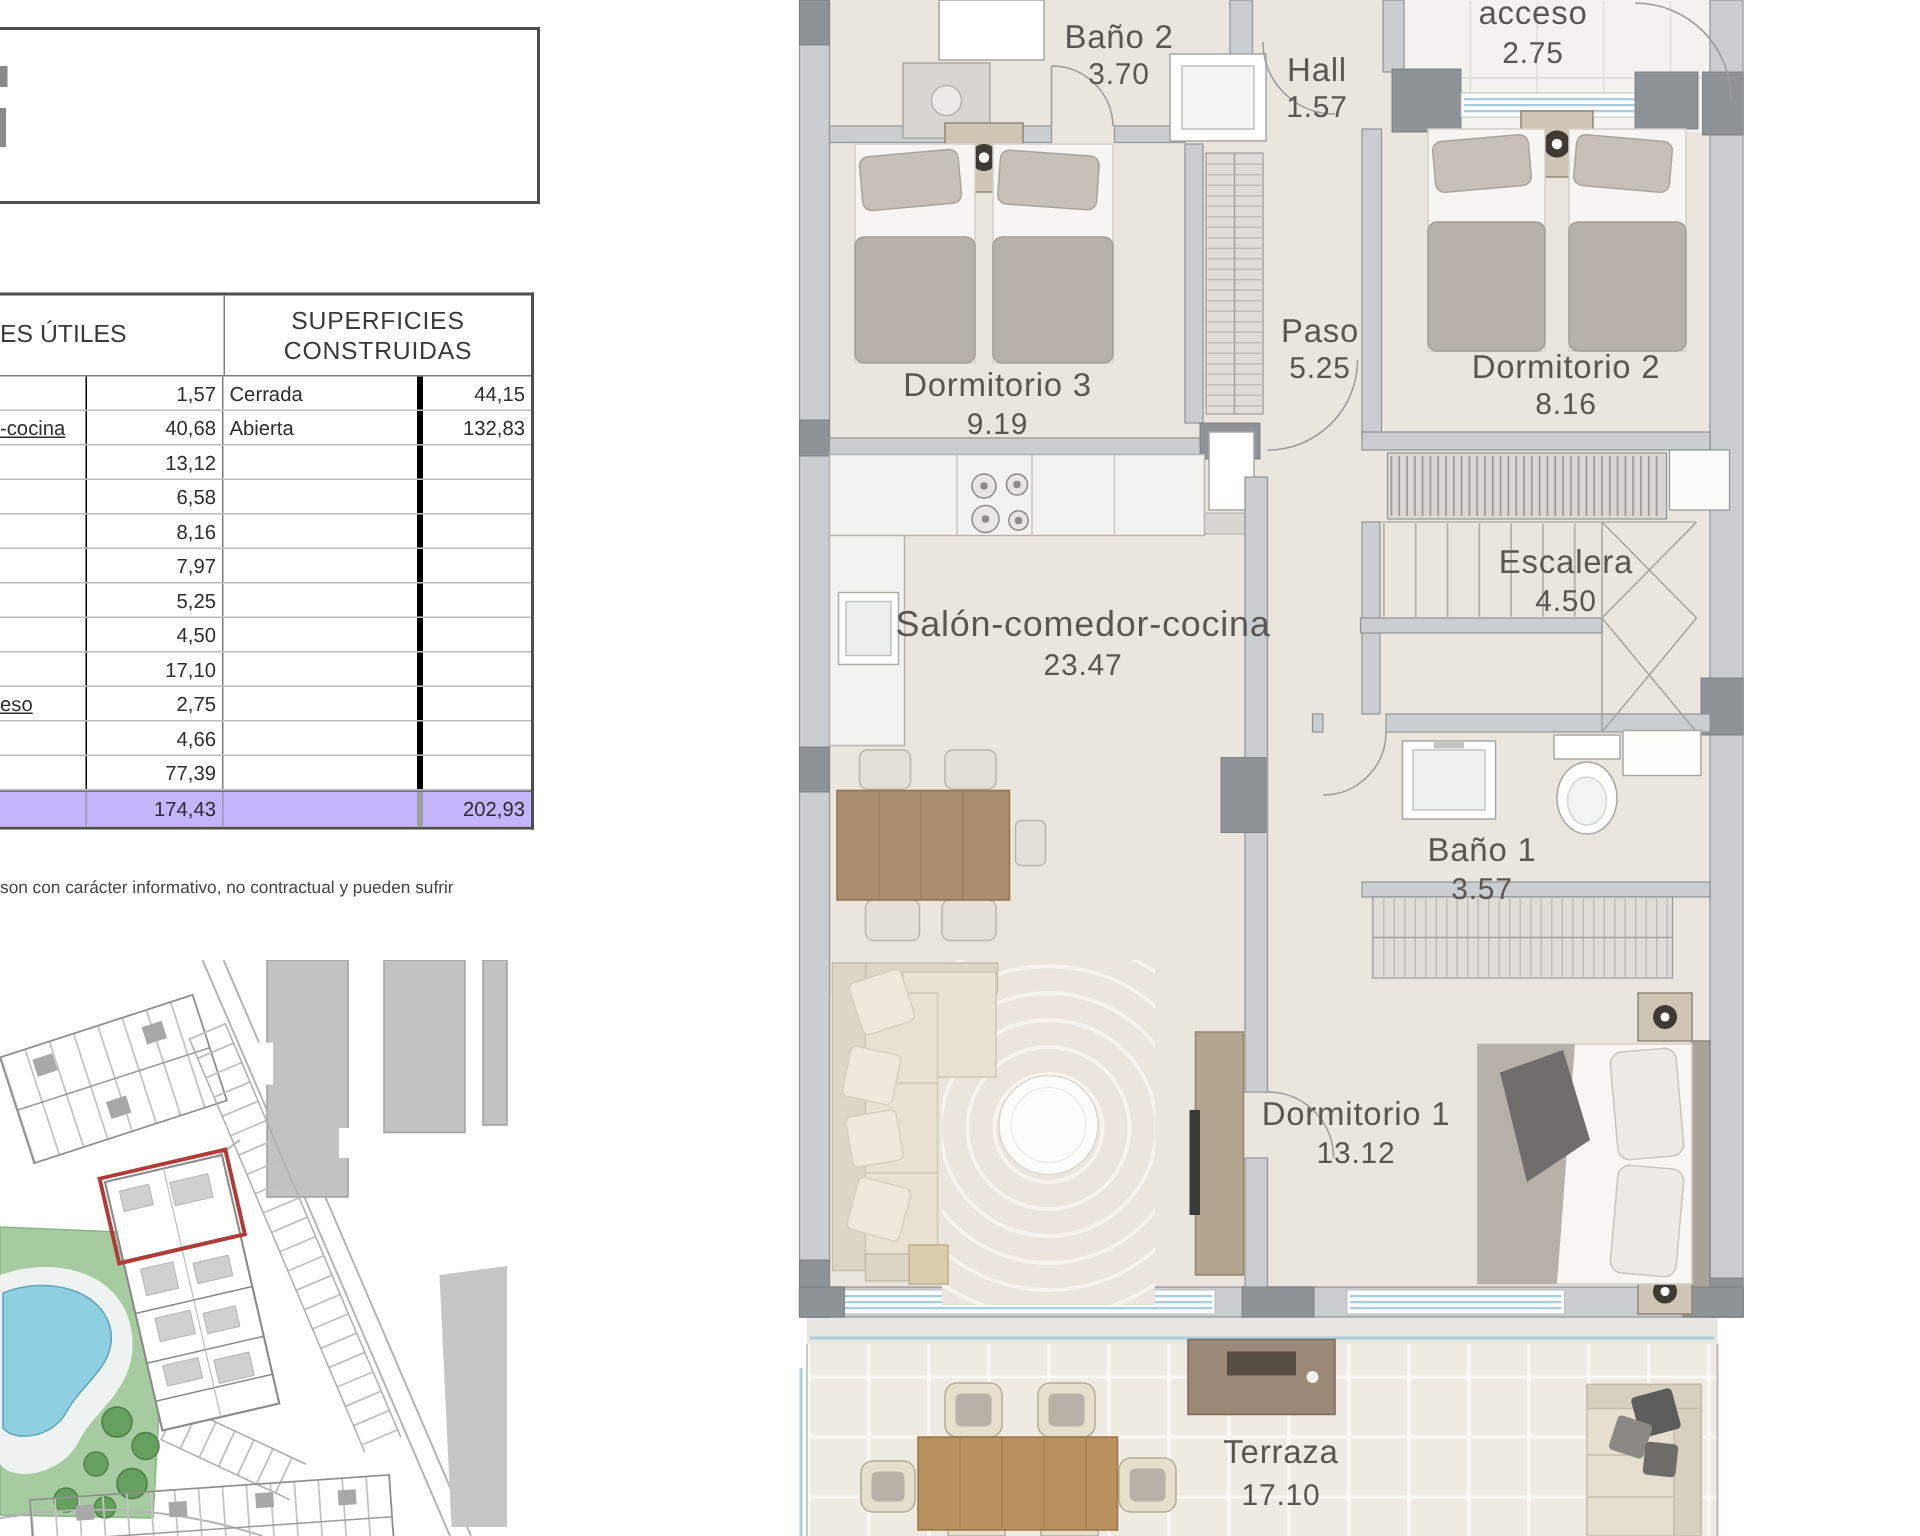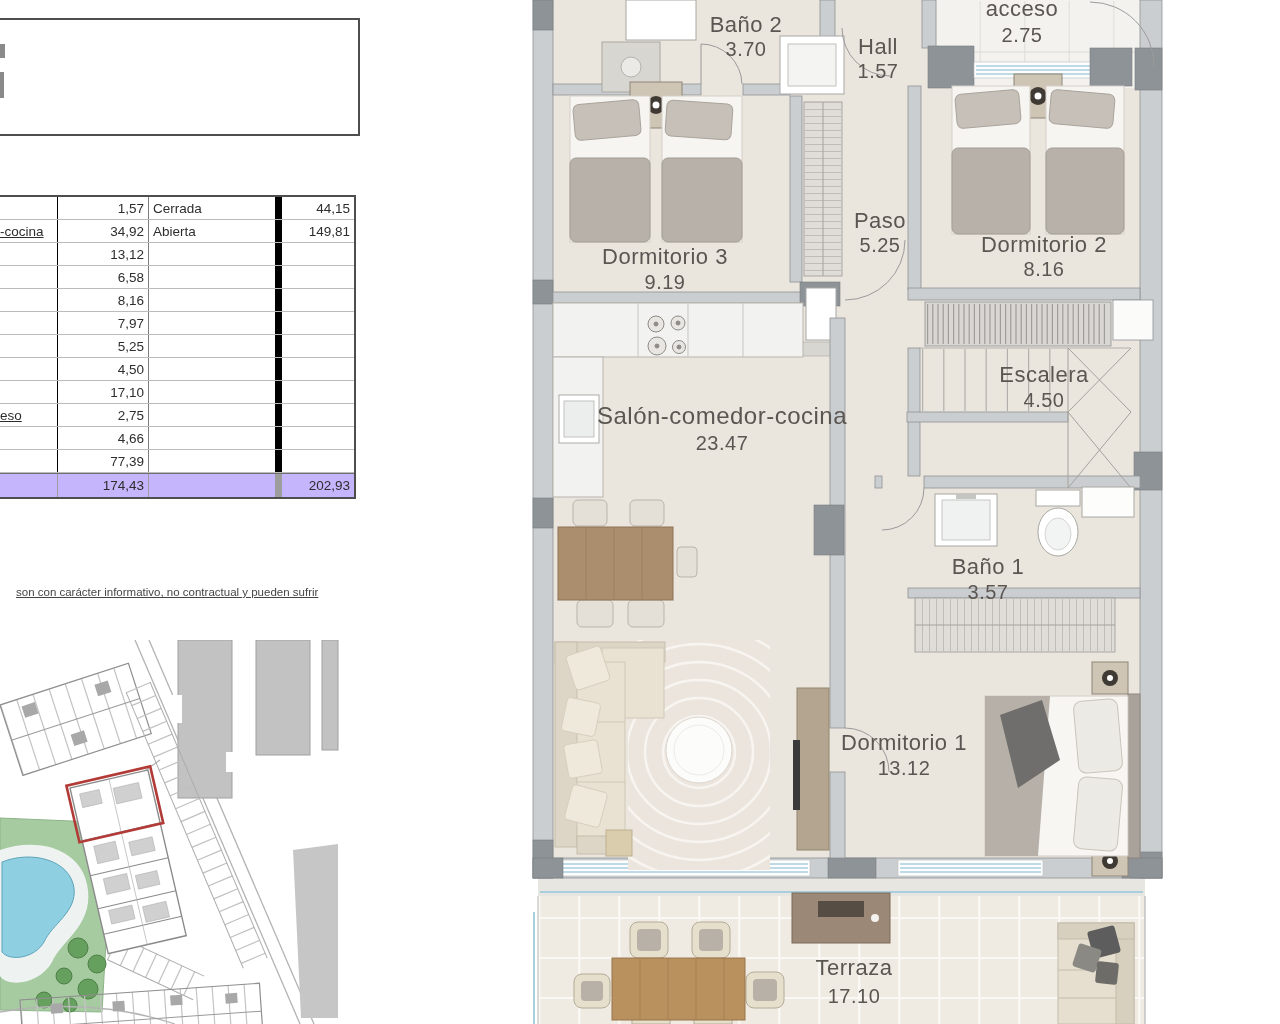--- a/index.html
+++ b/index.html
@@ -24,28 +24,28 @@
   .thead{display:flex;height:53px;border-bottom:1px solid #7d7d7d;}
   .th-left{width:149px;border-right:1px solid #7d7d7d;display:flex;align-items:center;
     font-size:16.5px;color:#3a3a3a;white-space:nowrap;overflow:hidden;}
   .th-right{flex:1;display:flex;flex-direction:column;align-items:center;justify-content:center;
     font-size:16.5px;line-height:20px;color:#3a3a3a;letter-spacing:.5px;}
   .trow{display:flex;height:22px;border-bottom:1px solid #bcbcbc;justify-content:space-between;}
   .cell-label{width:57px;border-right:1px solid #000000;overflow:hidden;white-space:nowrap;
     display:flex;align-items:center;text-decoration:underline;}
   .cell-val{width:91px;border-right:1px solid #7d7d7d;display:flex;align-items:center;
     justify-content:flex-end;padding-right:4px;box-sizing:border-box;}
-  .cell-clabel{width:133px;border-right:7px solid #000000;display:flex;align-items:center;
+  .cell-clabel{width:133px;border-right:4px solid #000000;display:flex;align-items:center;
     padding-left:4px;box-sizing:border-box;}
   .cell-cval{flex:1;display:flex;align-items:center;justify-content:flex-end;padding-right:4px;}
   .trow-total{display:flex;height:23px;background:#c4b5fd;border-top:1px solid #6f6f6f;}
   .trow-total .cell-val,.trow-total .cell-label,.trow-total .cell-clabel{border-color:#9d9d9d;}
   
-  .disclaimer{position:absolute;left:16px;top:584px;width:380px;font-size:11.5px;
-    line-height:17px;color:#454545;text-decoration:underline;}
+  .disclaimer{position:absolute;left:0;top:584px;width:380px;font-size:11.5px;
+    line-height:17px;color:#454545;}
   
   .siteplan{position:absolute;left:0;top:640px;}
   .floorplan{position:absolute;left:530px;top:0;}
   .rname,.rarea{fill:#5b5652;text-anchor:middle;letter-spacing:.5px;}
   .rname{font-size:22px;}
   .rarea{font-size:20px;}
   .rname.big{font-size:24px;}
   .wall{fill:#cbced0;stroke:#8f9496;stroke-width:.8;}
   .wallD{fill:#8e9397;stroke:#787d80;stroke-width:.6;}
   .fixt{fill:#ffffff;stroke:#a8a8a2;stroke-width:1;}
@@ -55,31 +55,38 @@
 <body>
 
 <div class="sheet">
 
   <div class="logo-box">
     <div class="logo-frag frag1"></div>
     <div class="logo-frag frag2"></div>
   </div>
 
   <div class="surf">
+    <div class="thead">
+      <div class="th-left">ES ÚTILES</div>
+      <div class="th-right">
+        <span>SUPERFICIES</span>
+        <span>CONSTRUIDAS</span>
+      </div>
+    </div>
     <div class="trow">
         <div class="cell-label"></div>
         <div class="cell-val">1,57</div>
         <div class="cell-clabel">Cerrada</div>
         <div class="cell-cval">44,15</div>
       </div>
     <div class="trow">
         <div class="cell-label">-cocina</div>
-        <div class="cell-val">34,92</div>
+        <div class="cell-val">40,68</div>
         <div class="cell-clabel">Abierta</div>
-        <div class="cell-cval">149,81</div>
+        <div class="cell-cval">132,83</div>
       </div>
     <div class="trow">
         <div class="cell-label"></div>
         <div class="cell-val">13,12</div>
         <div class="cell-clabel"></div>
         <div class="cell-cval"></div>
       </div>
     <div class="trow">
         <div class="cell-label"></div>
         <div class="cell-val">6,58</div>

